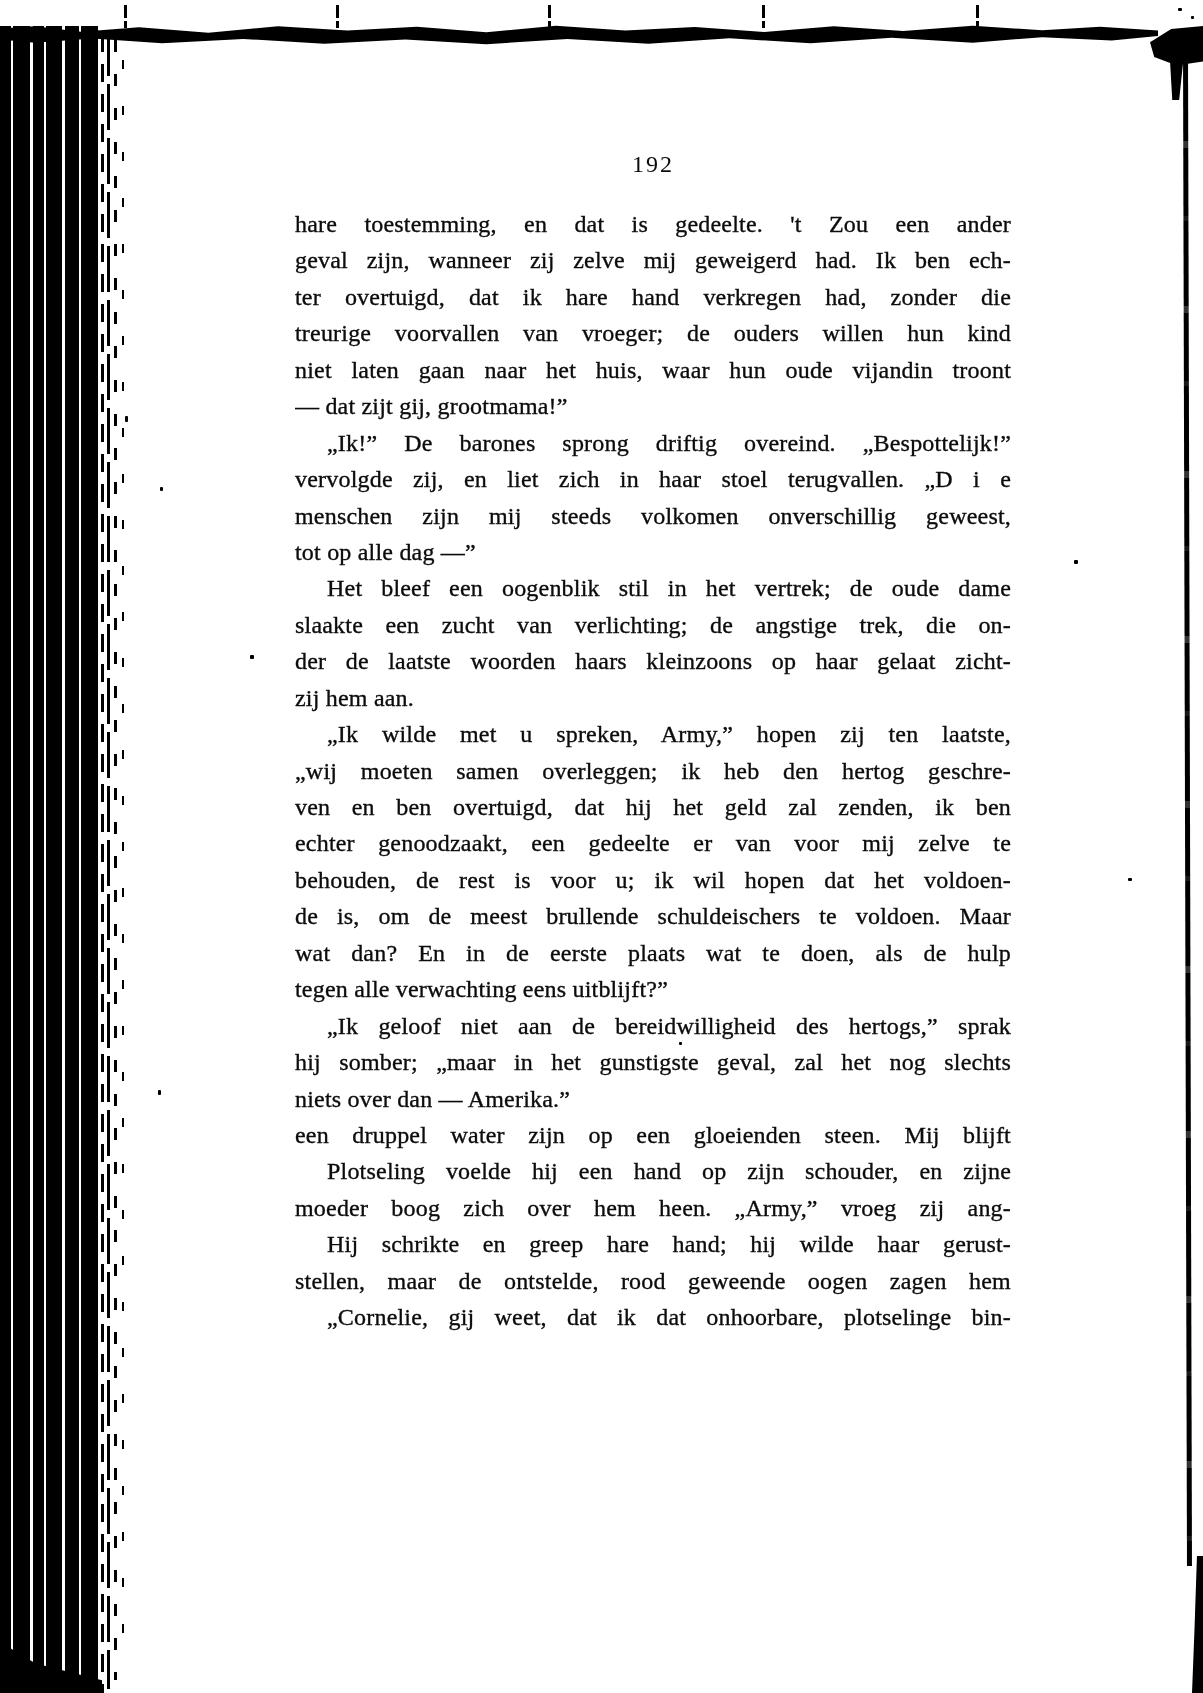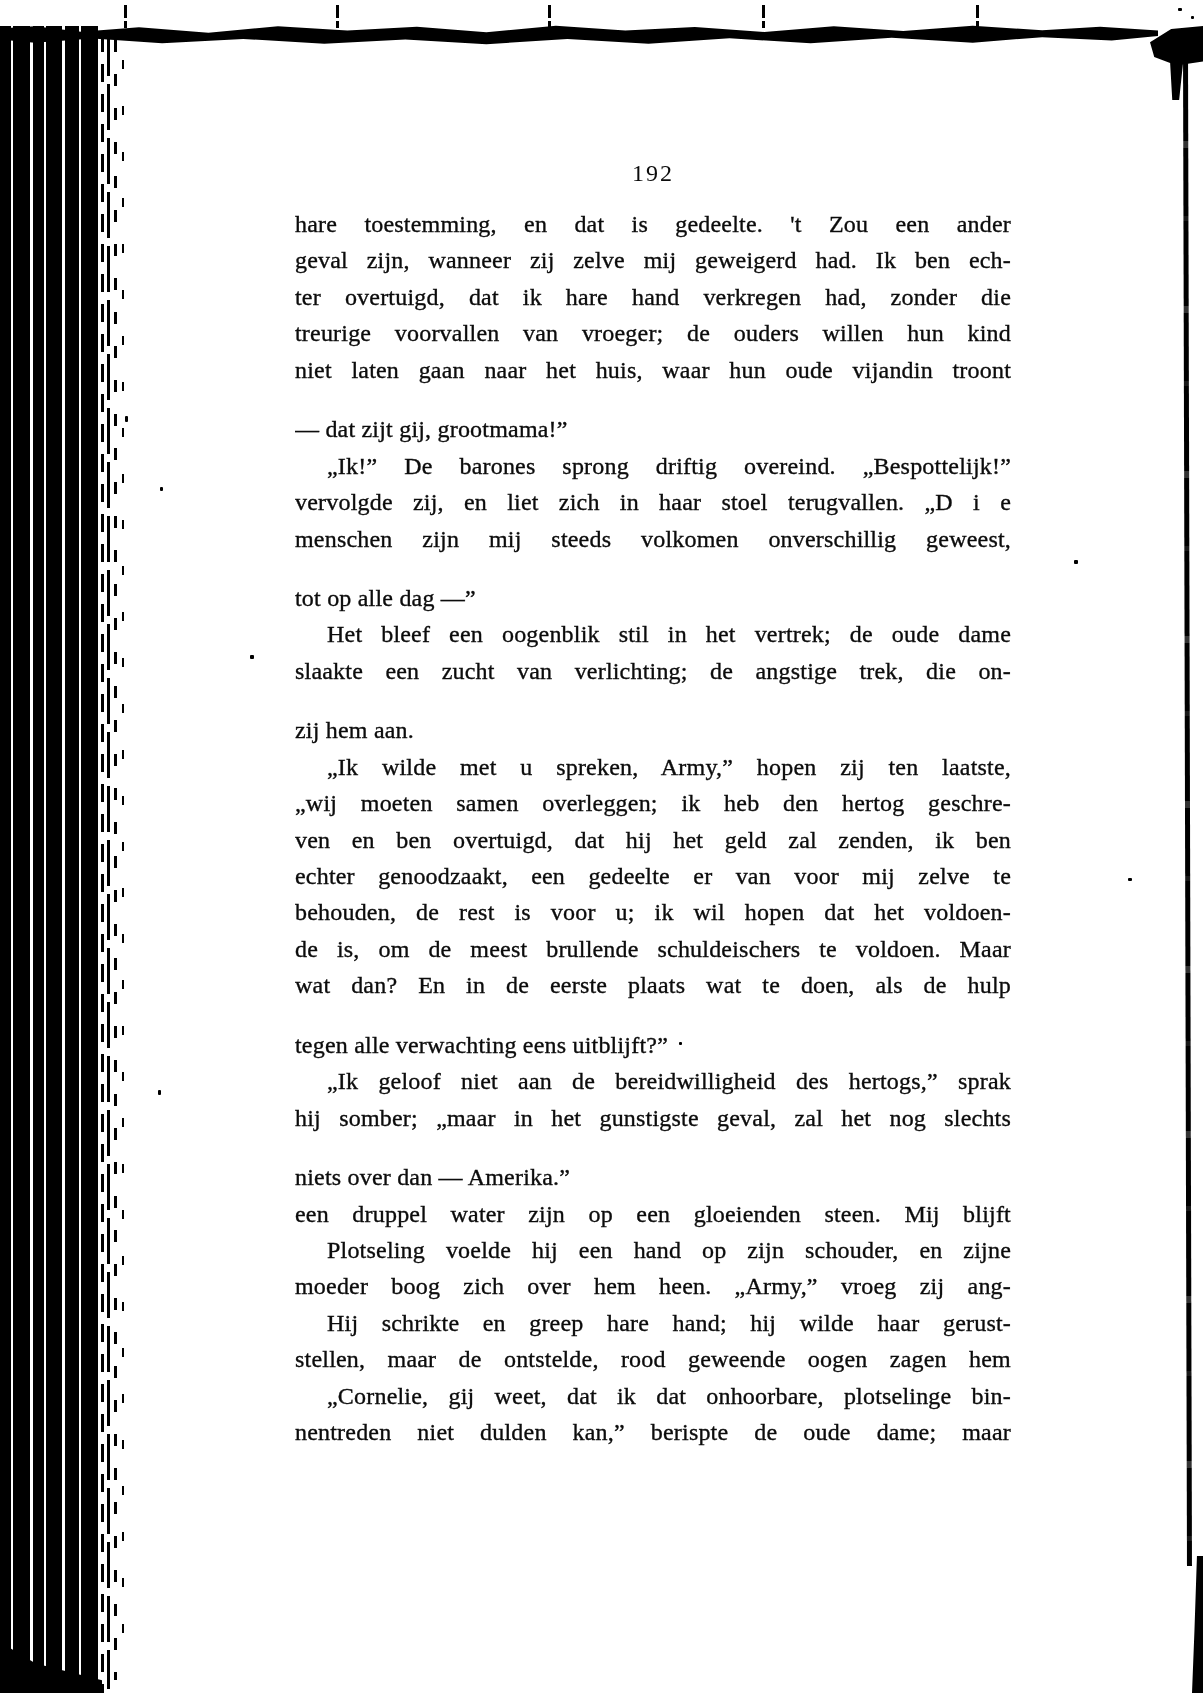--- a/index.html
+++ b/index.html
@@ -31,31 +31,31 @@
   .tr-blob{position:absolute;left:1150px;top:26px;width:53px;height:74px;background:#000;
     clip-path:polygon(0 22%,40% 4%,100% 0,100% 48%,62% 52%,55% 100%,42% 100%,38% 50%,8% 42%);}
   .right-line{position:absolute;left:1185px;top:56px;width:5px;height:1510px;
     background:repeating-linear-gradient(180deg,#000 0 85px,rgba(0,0,0,.8) 85px 92px,#000 92px 160px,rgba(0,0,0,.9) 160px 165px);
     transform:rotate(-0.15deg);}
   .br-streak{position:absolute;left:1192px;top:1556px;width:11px;height:137px;background:#000;
     clip-path:polygon(45% 0,100% 0,100% 100%,0 100%,22% 55%);}
   .speck{position:absolute;background:#000;border-radius:1px;}
   
   .pageno{
-    position:absolute;left:295px;top:160px;width:716px;text-align:center;
+    position:absolute;left:295px;top:151px;width:716px;text-align:center;
     font-size:24px;letter-spacing:2px;
   }
   .textblock{
     position:absolute;left:295px;top:206px;width:716px;
     font-size:24px;line-height:36.45px;
     letter-spacing:0.2px;
     -webkit-text-stroke:0.35px #0c0c0c;
   }
   .ln{height:36.45px;overflow:hidden;text-align:justify;text-align-last:justify;}
-  .ln.s{text-align-last:left;margin-top:23px;}
+  .ln.s{text-align-last:left;}
   .ln.i{text-indent:32px;}
 </style>
 </head>
 <body>
 
 <div class="scan">
 
   <div class="gutter"></div>
   <div class="gl gl1"></div>
   <div class="gl gl2"></div>
@@ -90,33 +90,33 @@
     <div class="ln">ter overtuigd, dat ik hare hand verkregen had, zonder die</div>
     <div class="ln">treurige voorvallen van vroeger; de ouders willen hun kind</div>
     <div class="ln">niet laten gaan naar het huis, waar hun oude vijandin troont</div>
     <div class="ln s">— dat zijt gij, grootmama!”</div>
     <div class="ln i">„Ik!” De barones sprong driftig overeind. „Bespottelijk!”</div>
     <div class="ln">vervolgde zij, en liet zich in haar stoel terugvallen. „D i e</div>
     <div class="ln">menschen zijn mij steeds volkomen onverschillig geweest,</div>
     <div class="ln s">tot op alle dag —”</div>
     <div class="ln i">Het bleef een oogenblik stil in het vertrek; de oude dame</div>
     <div class="ln">slaakte een zucht van verlichting; de angstige trek, die on-</div>
+    <div class="ln">der de laatste woorden haars kleinzoons op haar gelaat zicht-</div>
     <div class="ln s">zij hem aan.</div>
     <div class="ln i">„Ik wilde met u spreken, Army,” hopen zij ten laatste,</div>
     <div class="ln">„wij moeten samen overleggen; ik heb den hertog geschre-</div>
     <div class="ln">ven en ben overtuigd, dat hij het geld zal zenden, ik ben</div>
     <div class="ln">echter genoodzaakt, een gedeelte er van voor mij zelve te</div>
     <div class="ln">behouden, de rest is voor u; ik wil hopen dat het voldoen-</div>
     <div class="ln">de is, om de meest brullende schuldeischers te voldoen. Maar</div>
     <div class="ln">wat dan? En in de eerste plaats wat te doen, als de hulp</div>
     <div class="ln s">tegen alle verwachting eens uitblijft?”</div>
     <div class="ln i">„Ik geloof niet aan de bereidwilligheid des hertogs,” sprak</div>
     <div class="ln">hij somber; „maar in het gunstigste geval, zal het nog slechts</div>
     <div class="ln s">niets over dan — Amerika.”</div>
     <div class="ln">een druppel water zijn op een gloeienden steen. Mij blijft</div>
     <div class="ln i">Plotseling voelde hij een hand op zijn schouder, en zijne</div>
     <div class="ln">moeder boog zich over hem heen. „Army,” vroeg zij ang-</div>
     <div class="ln i">Hij schrikte en greep hare hand; hij wilde haar gerust-</div>
     <div class="ln">stellen, maar de ontstelde, rood geweende oogen zagen hem</div>
     <div class="ln i">„Cornelie, gij weet, dat ik dat onhoorbare, plotselinge bin-</div>
-    <div class="ln">nentreden niet dulden kan,” berispte de oude dame; maar</div>
   </div>
 </div>
 
 </body></html>

